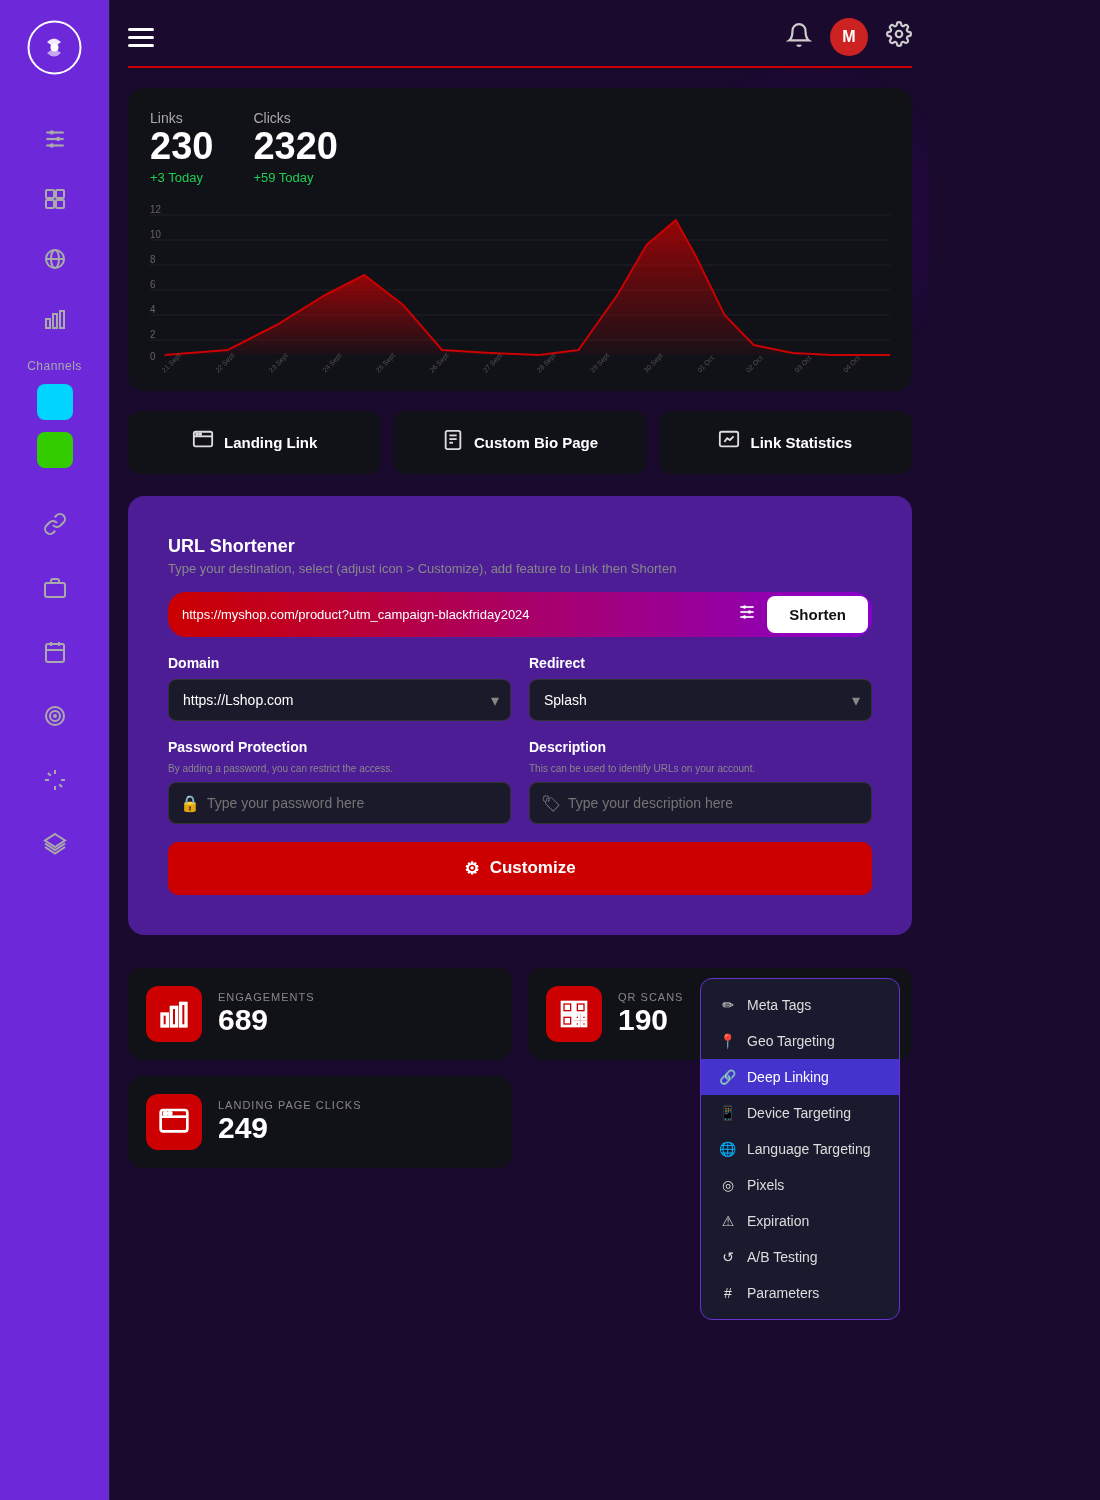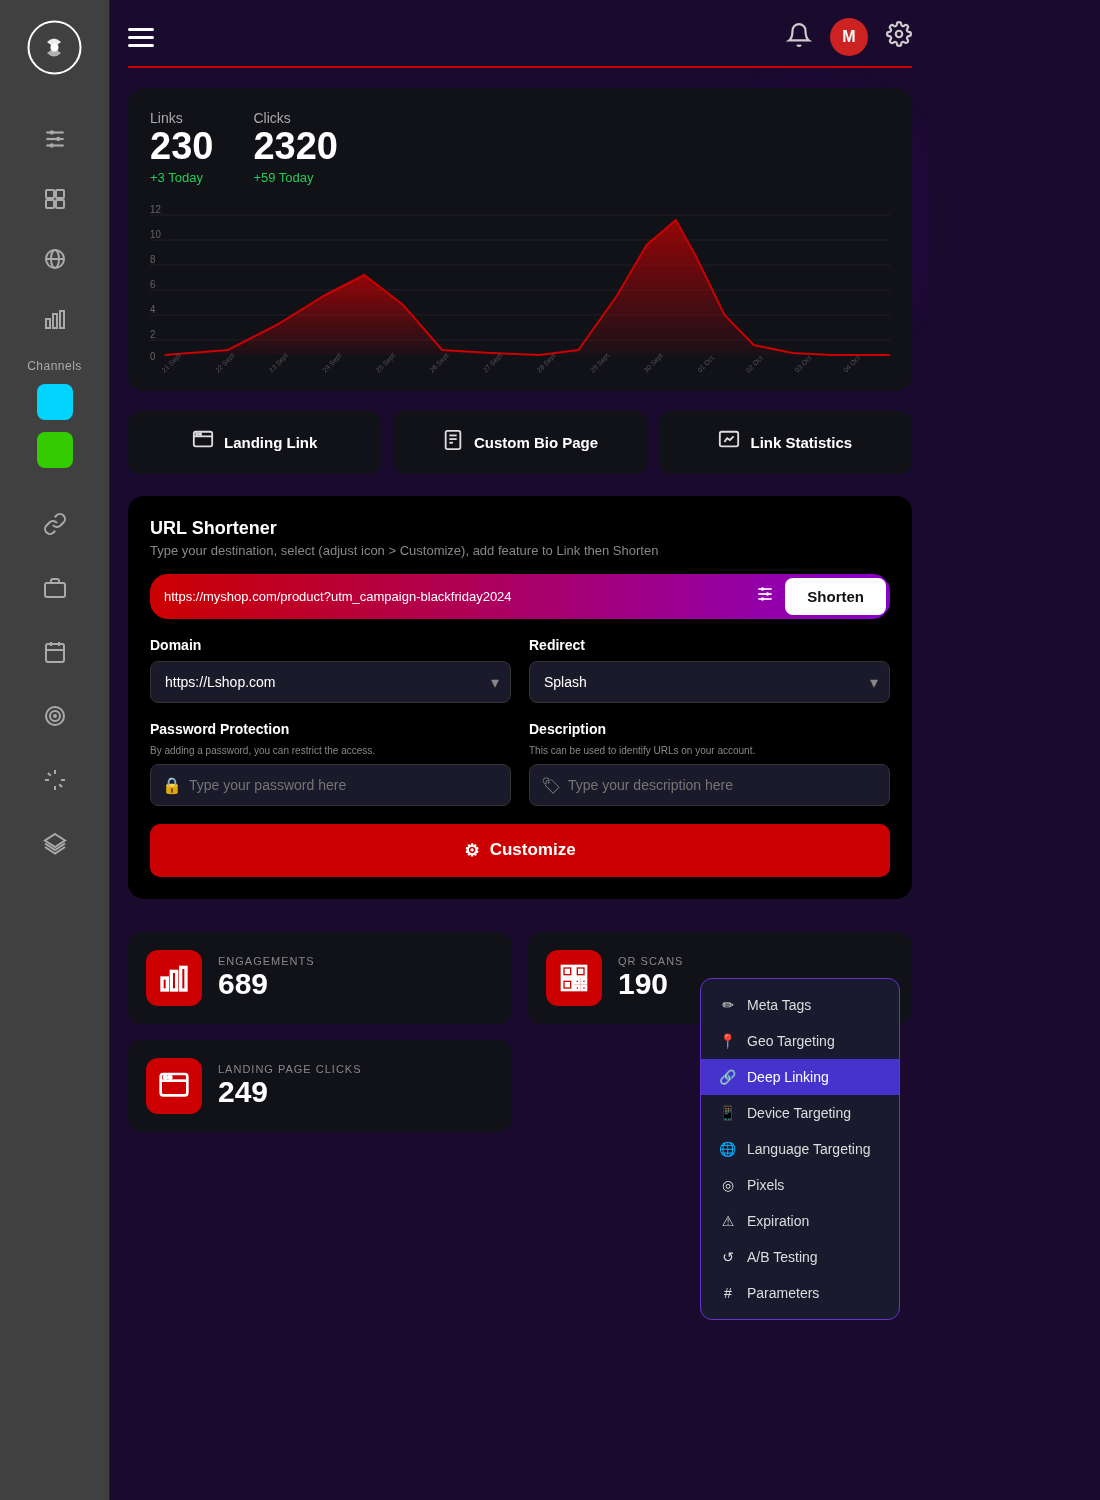--- a/index.html
+++ b/index.html
@@ -8,21 +8,21 @@
       font-family: 'Segoe UI', Arial, sans-serif;
       width: 930px;
       min-height: 1500px;
       display: flex;
       overflow: hidden;
     }
 
     
     .sidebar {
       width: 110px;
-      background: #404040;
+      background: #6d28d9;
       min-height: 1500px;
       display: flex;
       flex-direction: column;
       align-items: center;
       padding-top: 20px;
       flex-shrink: 0;
       border-right: 1px solid #222;
     }
     .logo {
       width: 55px;
@@ -174,23 +174,23 @@
       gap: 10px;
       cursor: pointer;
     }
     .feature-tab-icon {
       font-size: 20px;
       color: #ddd;
     }
 
     
     .shortener-card {
-      background: #000000;
+      background: #4c1d95;
       border-radius: 16px;
-      padding: 22px;
+      padding: 40px;
       margin-bottom: 33px;
     }
     .shortener-title {
       color: #fff;
       font-size: 18px;
       font-weight: 700;
       margin-bottom: 4px;
     }
     .shortener-subtitle {
       color: #888;

